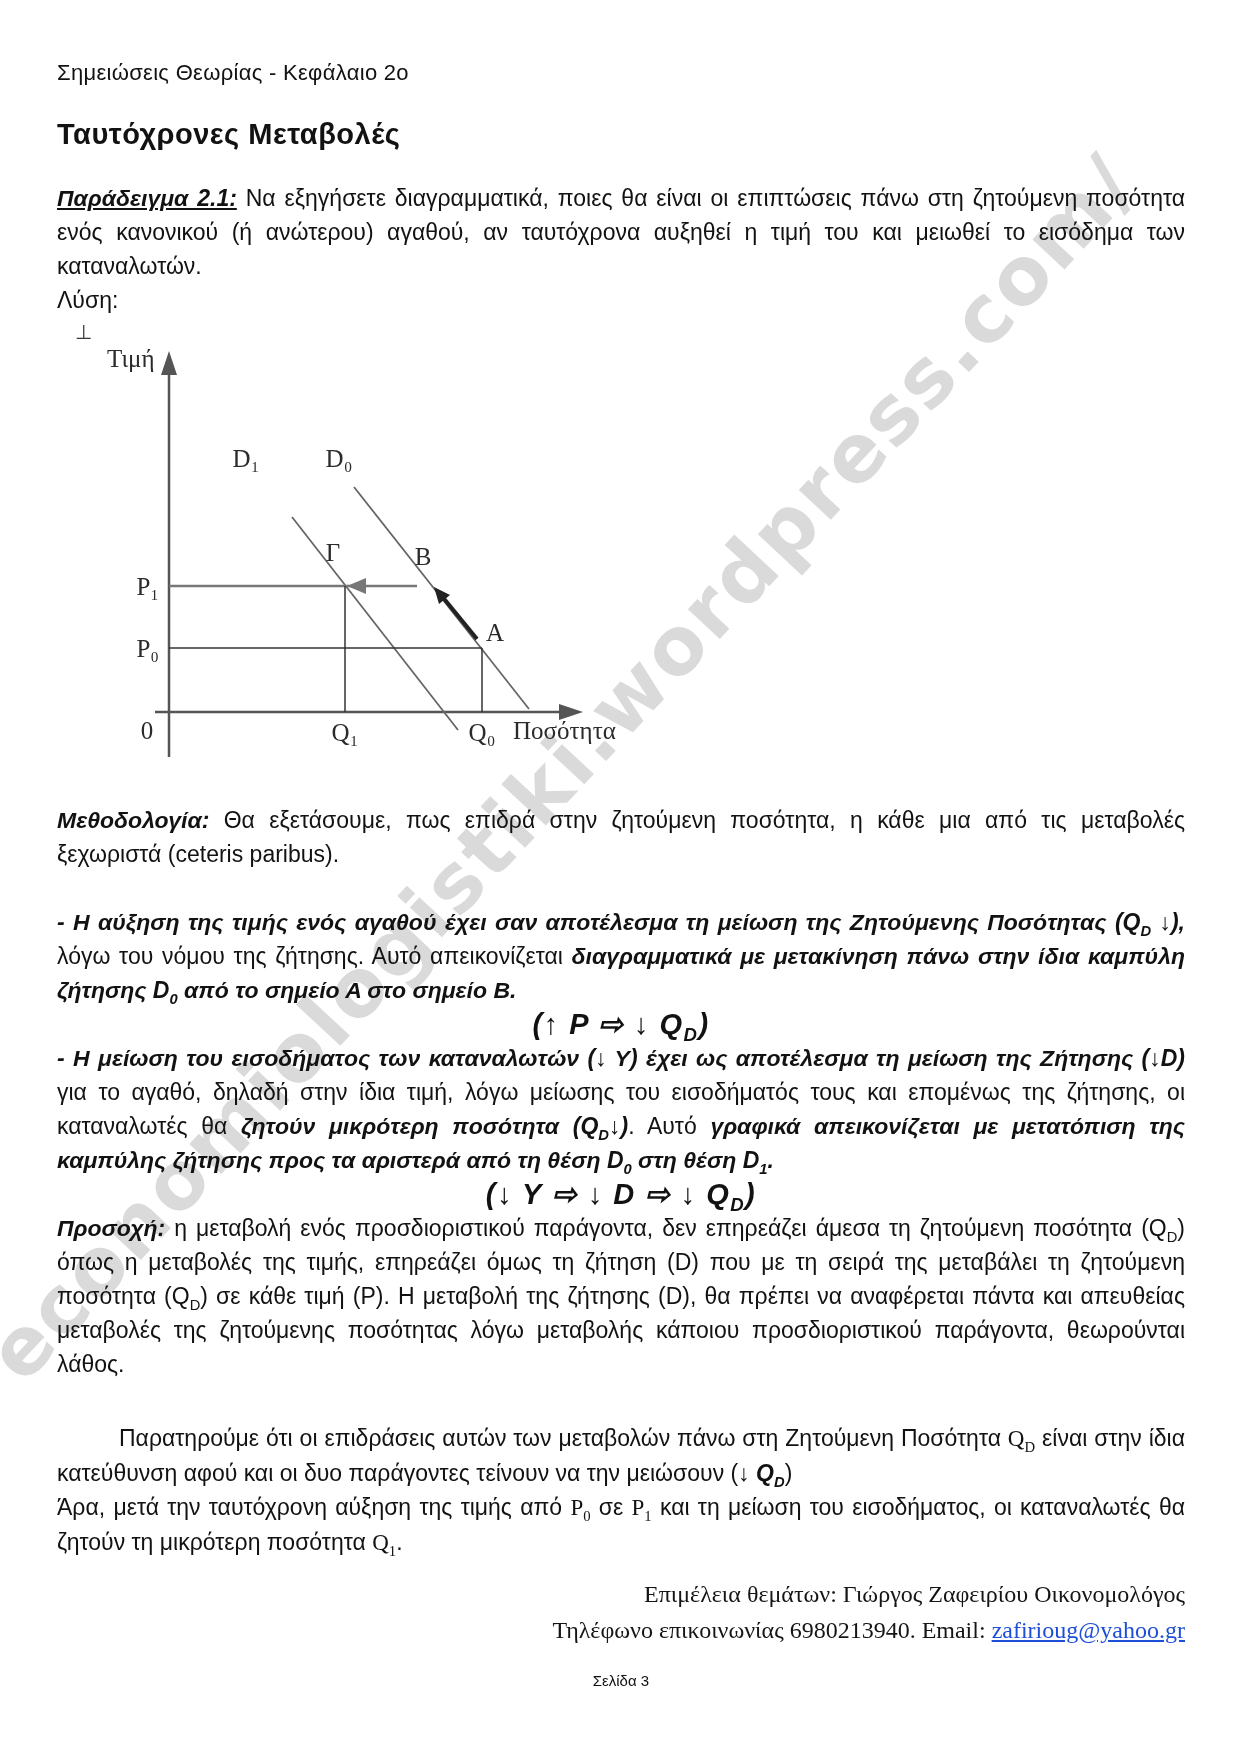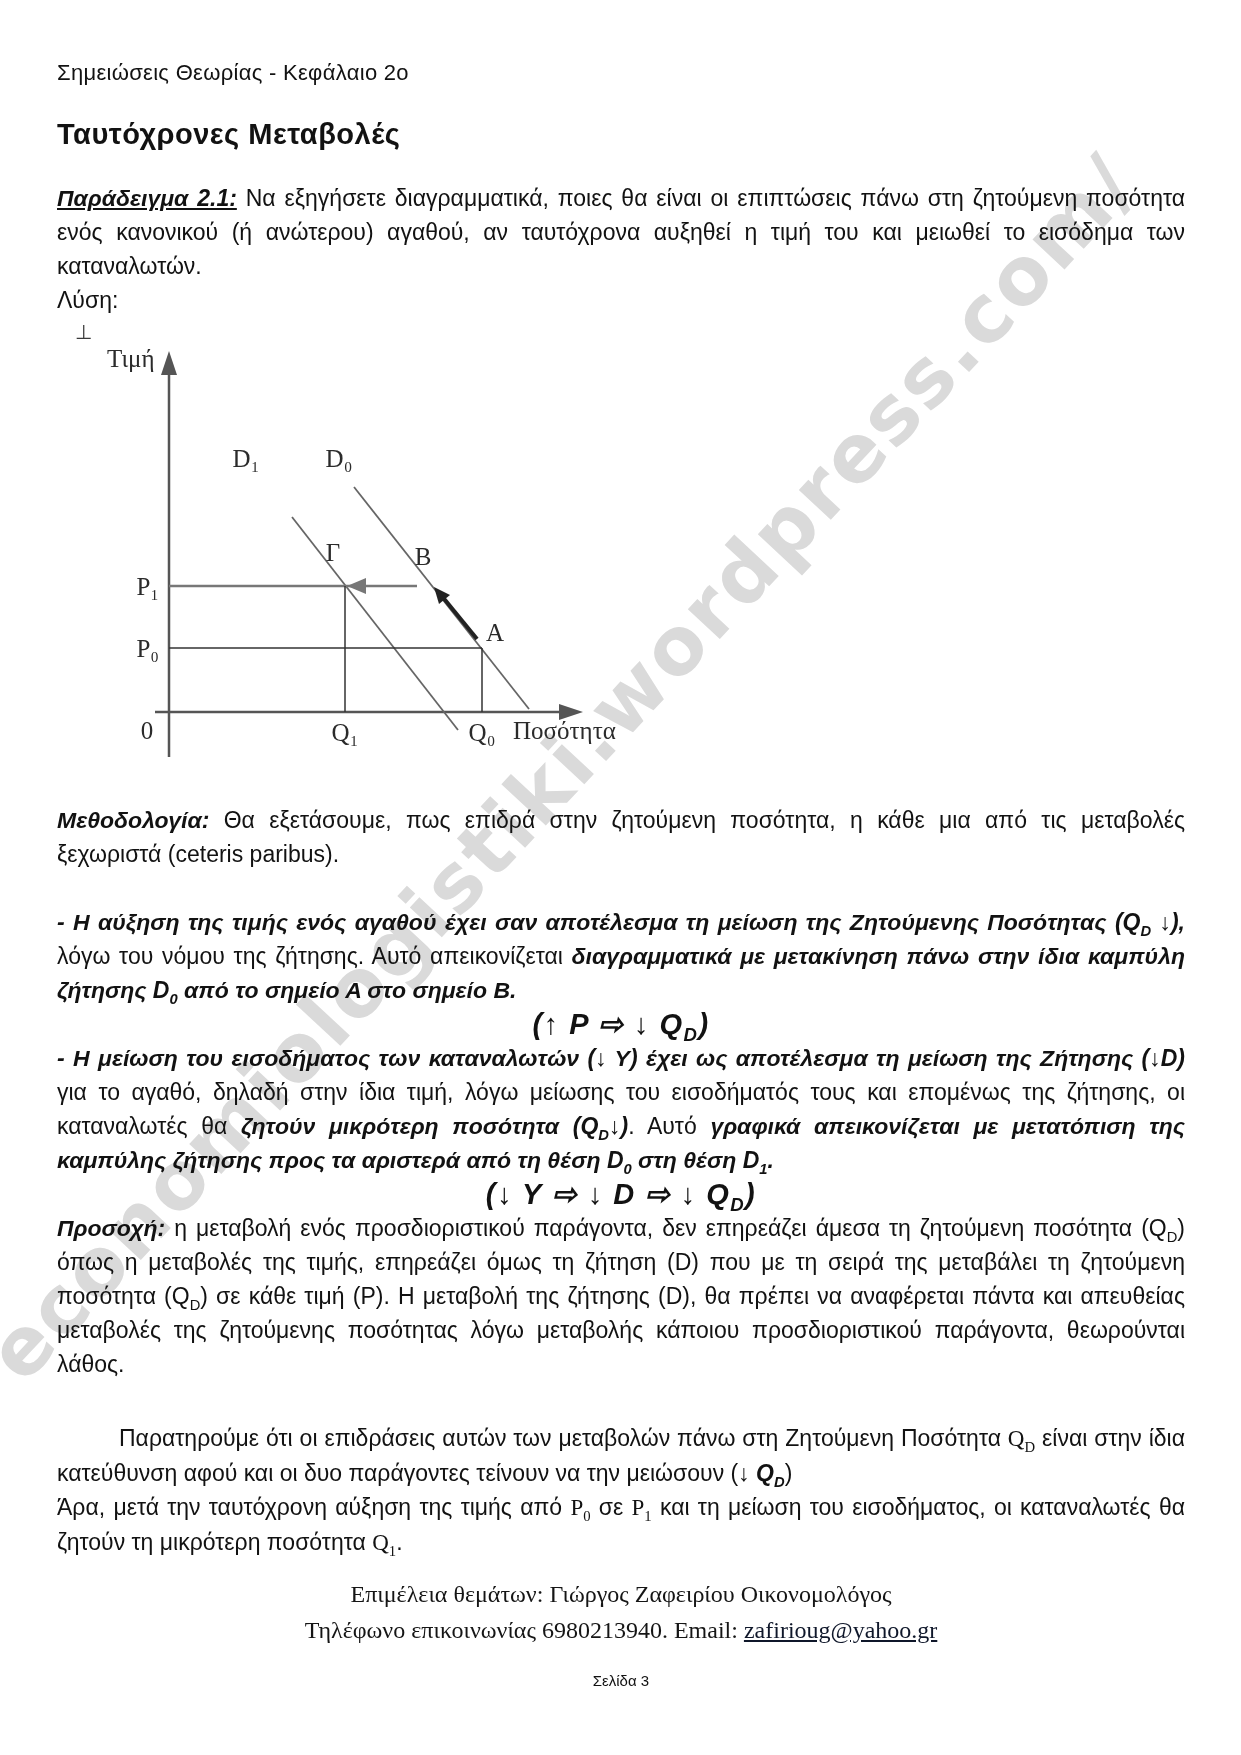--- a/index.html
+++ b/index.html
@@ -26,22 +26,22 @@
   .mt-example { margin-top:30px; }
   .mt-method  { margin-top:42px; }
   .mt-bullet  { margin-top:34px; }
   .mt-observe { margin-top:40px; }
   .formula { text-align:center; font-size:29px; font-weight:700; line-height:34px; letter-spacing:1.5px; }
   .indent-first { text-indent:62px; }
   .diagram-wrap { margin:2px 0 0 4px; }
   svg { display:block; }
   .dg-text { font-family:"Liberation Serif", serif; font-size:25px; fill:#2b2b2b; }
   .dg-small { font-family:"Liberation Serif", serif; font-size:20px; fill:#3a3a3a; }
-  .footer { margin-top:16px; text-align:center; font-family:"Liberation Serif", serif; font-size:24px; line-height:36px; color:#151515; }
-  .link { color:#0f172a; cursor:pointer; }
+  .footer { margin-top:16px; text-align:right; font-family:"Liberation Serif", serif; font-size:24px; line-height:36px; color:#151515; }
+  .link { color:#1d4ed8; cursor:pointer; }
   .page-number { margin-top:24px; text-align:center; font-size:15px; }
 </style>
 </head>
 <body>
 
 <div class="watermark">economiologistiki.wordpress.com/</div>
 
 <div class="content">
 
   <div class="doc-header">Σημειώσεις Θεωρίας - Κεφάλαιο 2ο</div>

